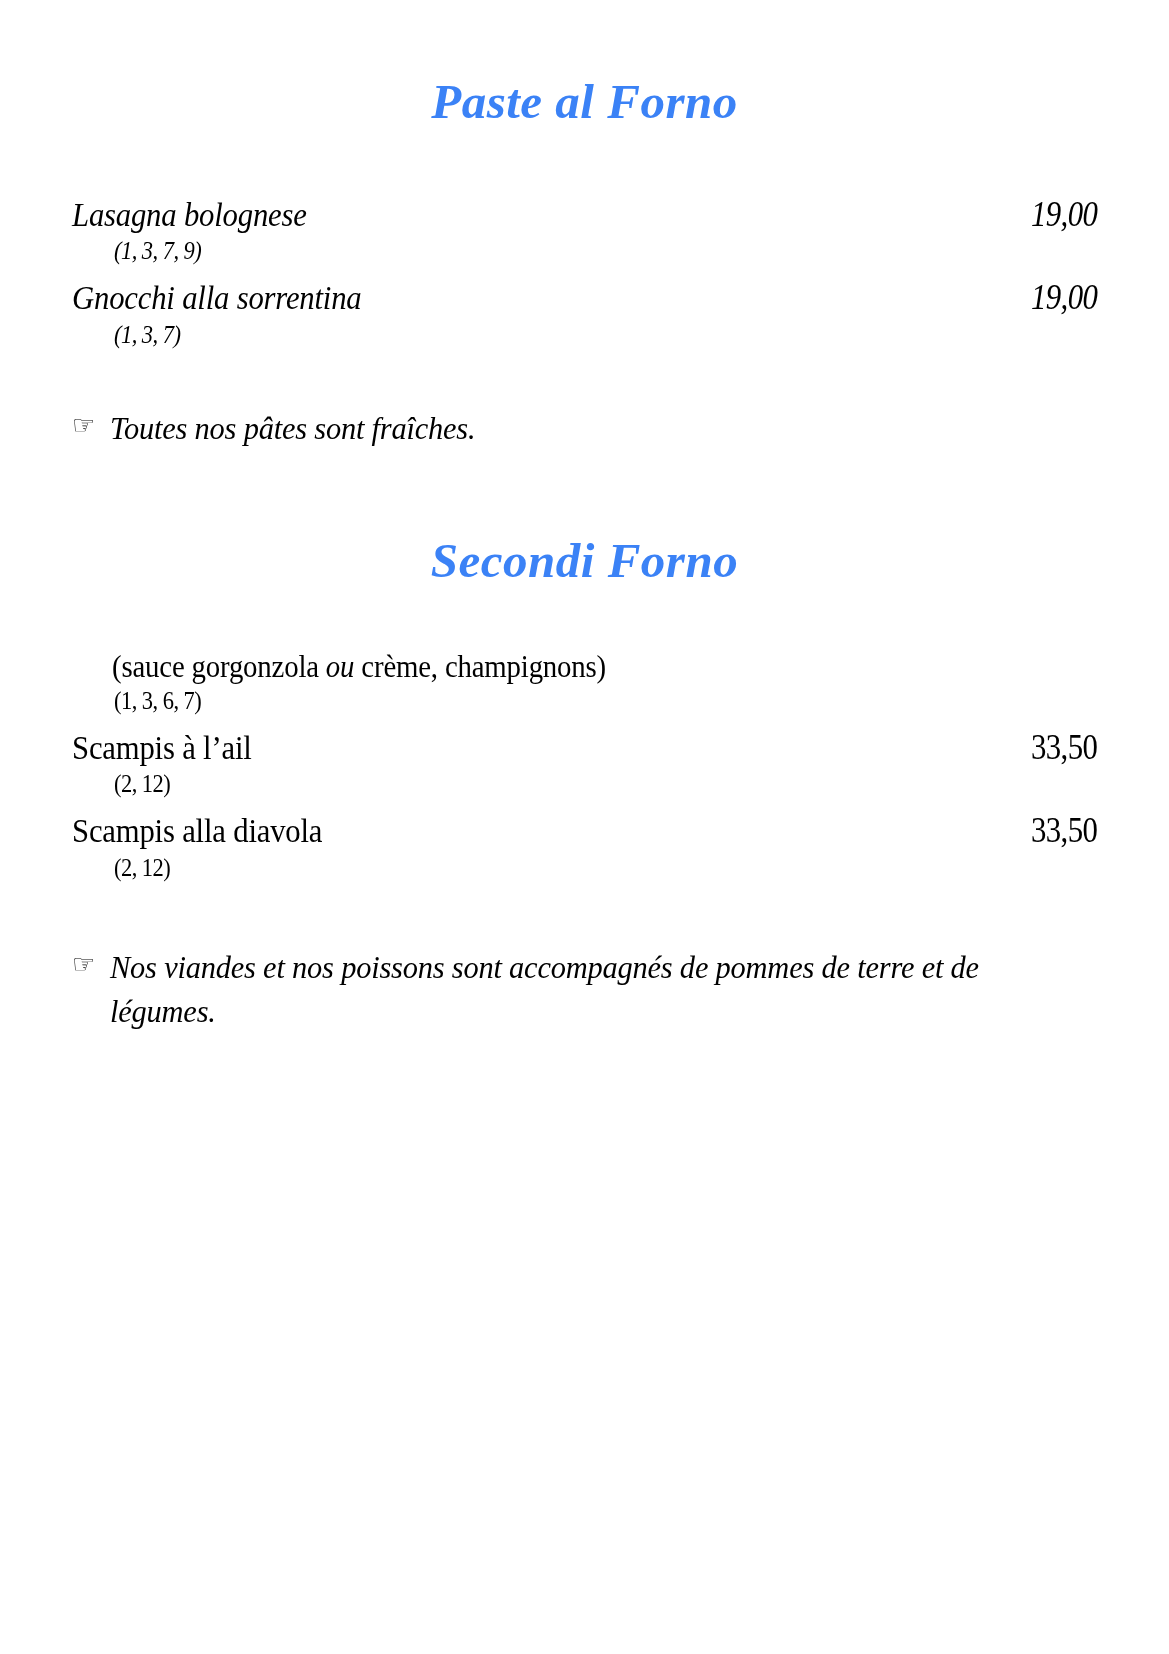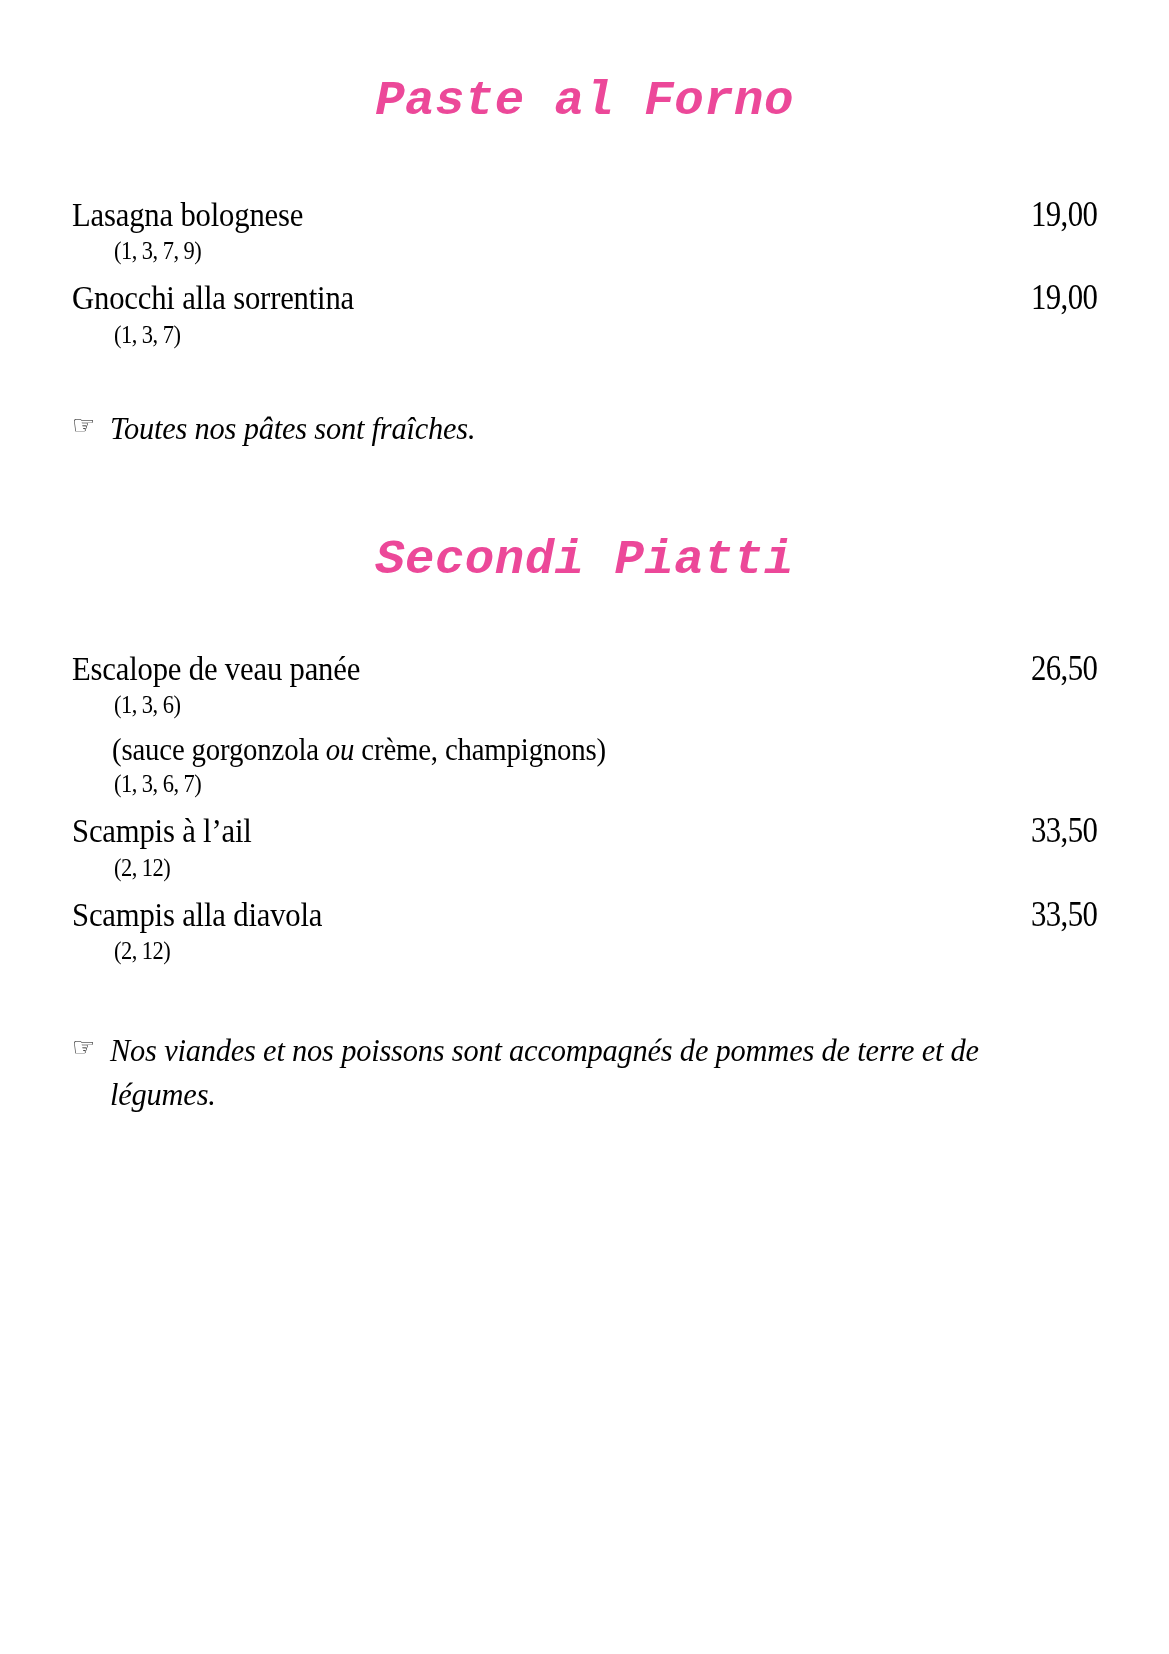--- a/index.html
+++ b/index.html
@@ -19,38 +19,38 @@
     position: relative;
     width: 1169px;
     height: 1654px;
     box-sizing: border-box;
     padding: 0 72px;
   }
 
   
   .section-heading {
     text-align: center;
-    font-family: Liberation Mono, monospace;
+    font-family: Liberation Serif, serif;
     font-weight: 700;
     font-style: italic;
     font-size: 49px;
     letter-spacing: 0.5px;
     line-height: 1.0;
-    color: #ec4899;
+    color: #3b82f6;
   }
   #heading-paste { margin: 0; padding-top: 77px; }
   #heading-secondi { margin: 0; padding-top: 86px; }
 
   
   .menu-list {
     margin: 0;
     padding: 0;
     list-style: none;
   }
-  #list-paste { margin-top: 68px; }
+  #list-paste { margin-top: 68px; font-style: italic; }
   #list-secondi { margin-top: 63px; }
 
   .menu-item { margin: 0 0 11px 0; }
   .menu-item.last { margin-bottom: 0; }
 
   .item-row {
     display: flex;
     align-items: baseline;
     justify-content: space-between;
     width: 100%;
@@ -154,31 +154,24 @@
     </li>
 
 
   </ul>
 
   <div class="note" id="note-paste">
     <span class="note-icon">☞</span>
     <span class="note-text">Toutes nos pâtes sont fraîches.</span>
   </div>
 
-  <h1 class="section-heading" id="heading-secondi">Secondi Piatti</h1>
+  <h1 class="section-heading" id="heading-secondi">Secondi Forno</h1>
 
   <ul class="menu-list" id="list-secondi">
 
-    <li class="menu-item">
-      <div class="item-row">
-        <span class="item-name">Escalope de veau panée</span>
-        <span class="item-price">26,50</span>
-      </div>
-      <div class="item-allergens">(1, 3, 6)</div>
-    </li>
 
     <li class="menu-item">
       <div class="item-desc"><span>(sauce gorgonzola </span><em>ou</em><span> crème, champignons)</span></div>
       <div class="item-allergens">(1, 3, 6, 7)</div>
     </li>
 
     <li class="menu-item">
       <div class="item-row">
         <span class="item-name">Scampis à l’ail</span>
         <span class="item-price">33,50</span>

